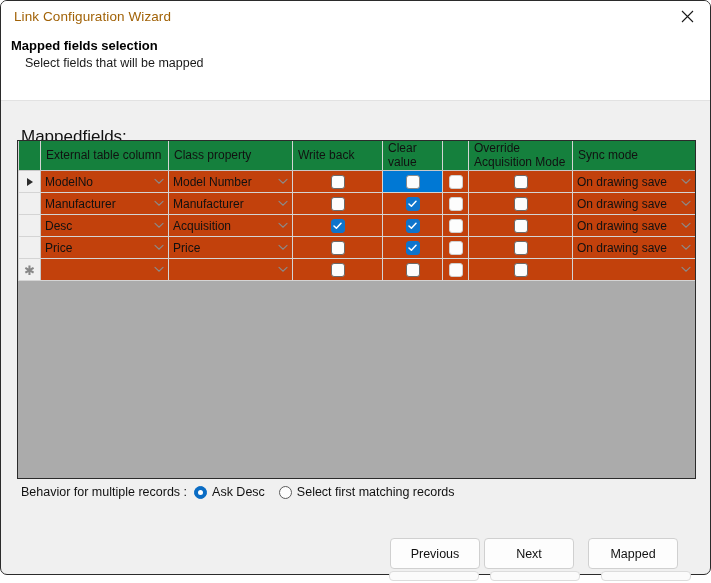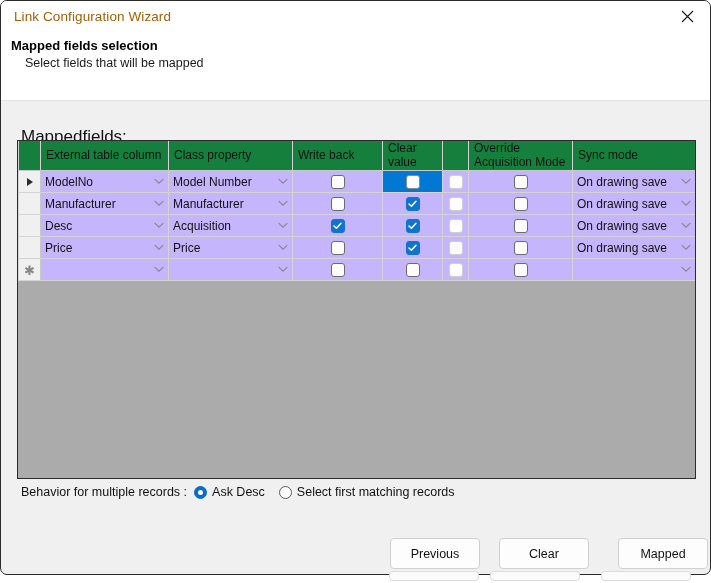--- a/index.html
+++ b/index.html
@@ -93,21 +93,21 @@
   }
   table.dg th, table.dg td {
     border: 1px solid #d4d4d4;
     padding: 0;
     margin: 0;
     font-size: 12px;
     color: #111;
     font-weight: normal;
     text-align: left;
     vertical-align: middle;
-    background: #c4b5fd;
+    background: #c2410c;
     overflow: hidden;
     white-space: nowrap;
   }
   table.dg thead th {
     background: #15803d;
     height: 29px;
     border-top: none;
     border-bottom: 1px solid #c8c8c8;
     padding: 0 5px;
     line-height: 1.15;
@@ -229,21 +229,21 @@
     border-radius: 50%;
     background: #ffffff;
   }
 
   
   #buttons {
     position: absolute;
     top: 537px;
     left: 389px;
     display: flex;
-    gap: 19px;
+    gap: 4px;
   }
   .btn {
     width: 90px; height: 31px;
     background: #fdfdfd;
     border: 1px solid #d0d0d0;
     border-radius: 4px;
     font-size: 12.5px;
     color: #111;
     font-family: "Liberation Sans", sans-serif;
     display: flex;
@@ -606,21 +606,21 @@
       <span>Ask Desc</span>
     </span>
     <span class="radio-group">
       <span class="radio"></span>
       <span>Select first matching records</span>
     </span>
   </div>
 
   <div id="buttons">
     <div class="btn" id="btn-previous">Previous</div>
-    <div class="btn" id="btn-next">Clear</div>
+    <div class="btn" id="btn-next">Next</div>
     <div class="btn" id="btn-cancel">Mapped</div>
   </div>
 
 </div>
 
 <div id="bg-peek">
   <div class="peek-card" style="left:389px; width:90px;"></div>
   <div class="peek-card" style="left:490px; width:90px;"></div>
   <div class="peek-card" style="left:601px; width:90px;"></div>
 </div>

